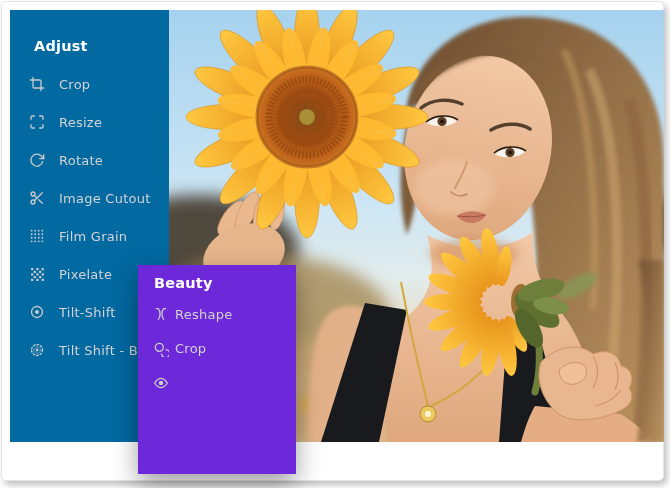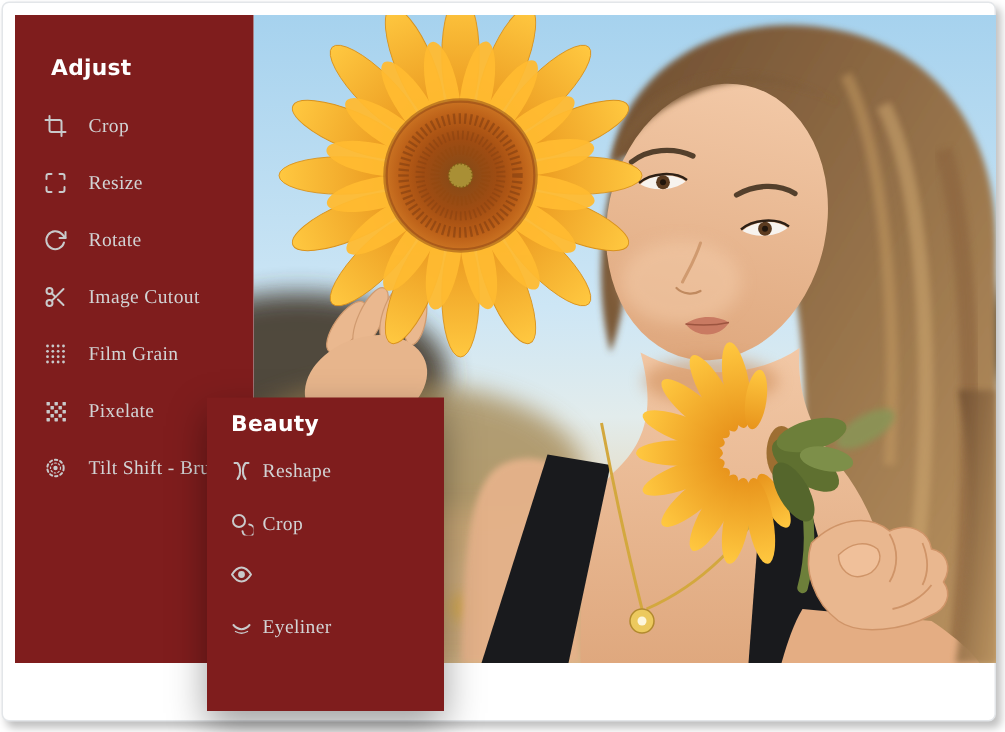--- a/index.html
+++ b/index.html
@@ -2,33 +2,33 @@
 <html><head>
 <meta charset="utf-8">
 <style>
   html,body{margin:0;padding:0;}
   body{width:670px;height:488px;position:relative;background:#fff;overflow:hidden;
        font-family:"DejaVu Sans","Liberation Sans",sans-serif;}
   .card{position:absolute;left:1px;top:1px;width:661px;height:478px;background:#fff;
         border:1px solid #e3e6e9;border-radius:5px;box-shadow:3px 4px 6px rgba(0,0,0,.25);}
   .photo{position:absolute;left:167px;top:8px;width:495px;height:432px;overflow:hidden;background:#bcdcf0;}
   .panel{position:absolute;color:#d2d3d4;}
-  .panel-adjust{left:8px;top:8px;width:159px;height:432px;background:#7f1d1d;overflow:hidden;}
-  .panel-beauty{left:136px;top:263px;width:158px;height:209px;background:#7f1d1d;
+  .panel-adjust{left:8px;top:8px;width:159px;height:432px;background:#0369a1;overflow:hidden;}
+  .panel-beauty{left:136px;top:263px;width:158px;height:209px;background:#6d28d9;
                 box-shadow:0 10px 24px rgba(0,0,0,.38);overflow:hidden;}
   .panel-header{font-weight:bold;color:#ffffff;font-size:14.5px;letter-spacing:.2px;}
   .panel-adjust .panel-header{margin:26px 0 9px 24px;line-height:20px;}
   .panel-beauty .panel-header{margin:8px 0 4px 16px;line-height:20px;}
   .menu-item{display:flex;align-items:center;white-space:nowrap;cursor:pointer;}
   .panel-adjust .menu-item{height:38px;padding-left:19px;gap:14px;}
   .panel-beauty .menu-item{height:34.6px;padding-left:15px;gap:6px;}
   .mi-icon{flex:0 0 auto;width:16px;height:16px;display:inline-flex;align-items:center;justify-content:center;color:#c9cacb;}
   .panel-beauty .mi-icon{width:16px;height:16px;}
   .mi-icon svg{width:16px;height:16px;display:block;}
-  .mi-label{font-size:13px;letter-spacing:.25px;color:#d2d3d4;font-family:Liberation Serif, serif;}
+  .mi-label{font-size:13px;letter-spacing:.25px;color:#d2d3d4;}
 </style>
 </head>
 <body>
 
 <div class="card">
 
   <div class="photo">
     <svg width="495" height="432" viewBox="0 0 495 432">
       <defs>
         <linearGradient id="sky" x1="0" y1="0" x2="0" y2="1">
@@ -310,20 +310,29 @@
                 <rect x="11" y="19" width="3.4" height="3.4" rx="0.6"></rect>
                 <rect x="19" y="19" width="3.4" height="3.4" rx="0.6"></rect>
               </g>
             </svg>
           </span>
     <span class="mi-label">Pixelate</span>
   </div>
         <div class="menu-item">
     <span class="mi-icon">
             <svg viewBox="0 0 24 24" fill="none" stroke="currentColor" stroke-width="2" stroke-linecap="round" stroke-linejoin="round">
+              <circle cx="12" cy="12" r="8.2"></circle>
+              <circle cx="12" cy="12" r="3" fill="currentColor" stroke="none"></circle>
+            </svg>
+          </span>
+    <span class="mi-label">Tilt-Shift</span>
+  </div>
+        <div class="menu-item">
+    <span class="mi-icon">
+            <svg viewBox="0 0 24 24" fill="none" stroke="currentColor" stroke-width="2" stroke-linecap="round" stroke-linejoin="round">
               <circle cx="12" cy="12" r="8.2" stroke-dasharray="2.4 3"></circle>
               <circle cx="12" cy="12" r="5" stroke-width="1.2" stroke-dasharray="1.5 2.2"></circle>
               <circle cx="12" cy="12" r="2.2" fill="currentColor" stroke="none"></circle>
             </svg>
           </span>
     <span class="mi-label">Tilt Shift - Brush</span>
   </div>
       </div>
   </div>
 
@@ -350,25 +359,16 @@
     <span class="mi-label">Crop</span>
   </div>
         <div class="menu-item">
     <span class="mi-icon">
             <svg viewBox="0 0 24 24" fill="none" stroke="currentColor" stroke-width="2" stroke-linecap="round" stroke-linejoin="round">
               <path d="M2.5 12c3-4.8 6.6-7 9.5-7s6.5 2.2 9.5 7c-3 4.8-6.6 7-9.5 7s-6.5-2.2-9.5-7z"></path>
               <circle cx="12" cy="12" r="3.4" fill="currentColor" stroke="none"></circle>
             </svg>
           </span>
   </div>
-        <div class="menu-item">
-    <span class="mi-icon">
-            <svg viewBox="0 0 24 24" fill="none" stroke="currentColor" stroke-width="2" stroke-linecap="round" stroke-linejoin="round">
-              <path d="M4 10c4.5 5.5 11.5 5.5 16 0"></path>
-              <path d="M6 16.5c3.5 2 8.5 2 12 0" stroke-width="1.4"></path>
-            </svg>
-          </span>
-    <span class="mi-label">Eyeliner</span>
-  </div>
       </div>
   </div>
 
 </div>
 
 </body></html>

